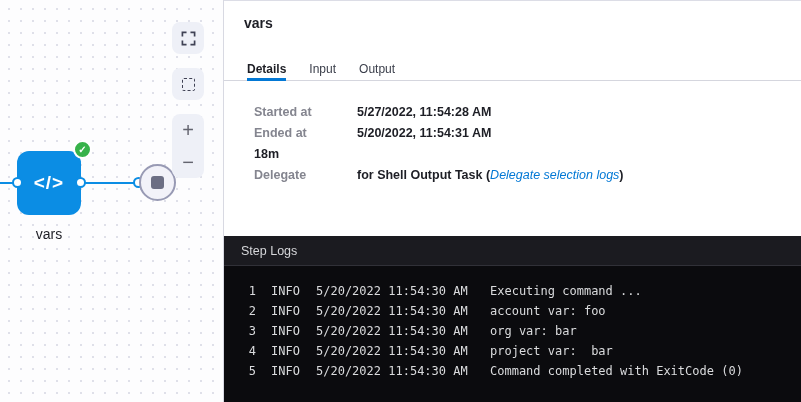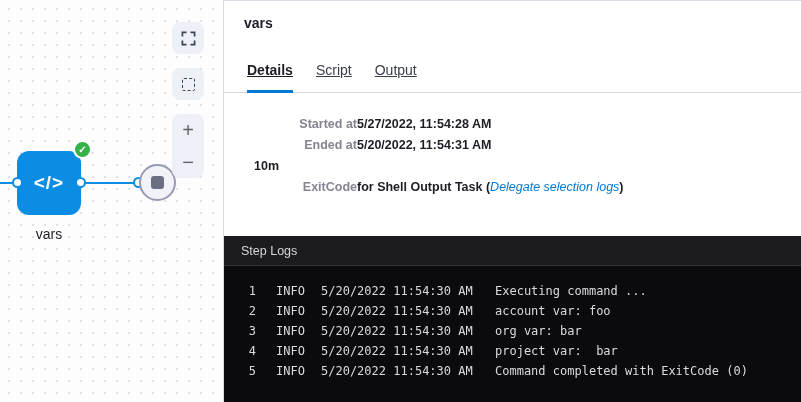--- a/index.html
+++ b/index.html
@@ -73,44 +73,44 @@
     border-top:1px solid #dcdde6; min-width:0;
   }
   .panel-title {
     padding:14px 0 0 20px; font-size:14px; font-weight:700; color:#1d1e25; height:34px;
   }
   .tabs {
     display:flex; gap:23px; padding-left:23px; margin-top:27px;
     border-bottom:1px solid #d5d6de;
   }
   .tab {
-    font-size:14px; color:#3a3e4a; padding-bottom:12px; cursor:pointer;
-    border-bottom:3px solid transparent; margin-bottom:-1px;text-decoration:underline;
+    font-size:12px; color:#3a3e4a; padding-bottom:2px; cursor:pointer;
+    border-bottom:3px solid transparent; margin-bottom:-1px;
   }
   .tab.active { color:#1d1e25; font-weight:700; border-bottom-color:#0278d5; }
-  .details { flex:1; padding:21px 0 0 30px;text-align:right; }
+  .details { flex:1; padding:21px 0 0 30px; }
   .drow { display:flex; line-height:21px; font-size:12.5px; }
   .dlabel { width:103px; color:#84858f; font-weight:600; }
   .dvalue { color:#1d1e25; font-weight:700; }
   .dlink  { color:#0278d5; font-weight:400; cursor:pointer; text-decoration:none;font-style:italic; }
 
   
   .steplogs { height:166px; background:#0b0b0e; display:flex; flex-direction:column; }
   .steplogs-header {
     height:28px; line-height:30px; background:#1b1b20; color:#d6d7da;
     font-size:12.5px; padding-left:17px; border-bottom:1px solid #313138;
     flex:0 0 30px;
   }
   .loglines {
     padding-top:15px; font-family:"DejaVu Sans Mono", monospace;
     font-size:12px; color:#dadbdd; overflow:hidden;
   }
   .log-line { display:flex; line-height:20px; white-space:pre; }
   .ln   { width:32px; text-align:right; flex:0 0 32px; }
-  .lvl  { margin-left:20px; width:45px; flex:0 0 45px; }
+  .lvl  { margin-left:15px; width:45px; flex:0 0 45px; }
   .time { width:174px; flex:0 0 174px; }
   .msg  { white-space:pre; }
 </style>
 </head>
 <body>
 
 <div class="app">
 
   <div class="canvas">
     <div class="edge in"></div>
@@ -147,38 +147,38 @@
         <span>−</span>
       </div>
     </div>
   </div>
 
   <div class="panel">
     <div class="panel-title">vars</div>
 
     <div class="tabs">
       <div class="tab active">Details</div>
-      <div class="tab">Script</div>
+      <div class="tab">Input</div>
       <div class="tab">Output</div>
     </div>
 
     <div class="details">
       <div class="drow">
         <span class="dlabel">Started at</span>
         <span class="dvalue">5/27/2022, 11:54:28 AM</span>
       </div>
       <div class="drow">
         <span class="dlabel">Ended at</span>
         <span class="dvalue">5/20/2022, 11:54:31 AM</span>
       </div>
       <div class="drow">
-        <span class="dvalue">10m</span>
-      </div>
-      <div class="drow">
-        <span class="dlabel">ExitCode</span>
+        <span class="dvalue">18m</span>
+      </div>
+      <div class="drow">
+        <span class="dlabel">Delegate</span>
         <span class="dvalue"><span>for Shell Output Task (</span><a class="dlink">Delegate selection logs</a><span>)</span></span>
       </div>
     </div>
 
     <div class="steplogs">
       <div class="steplogs-header">Step Logs</div>
       <div class="loglines">
         <div class="log-line">
           <span class="ln">1</span>
           <span class="lvl">INFO</span>

